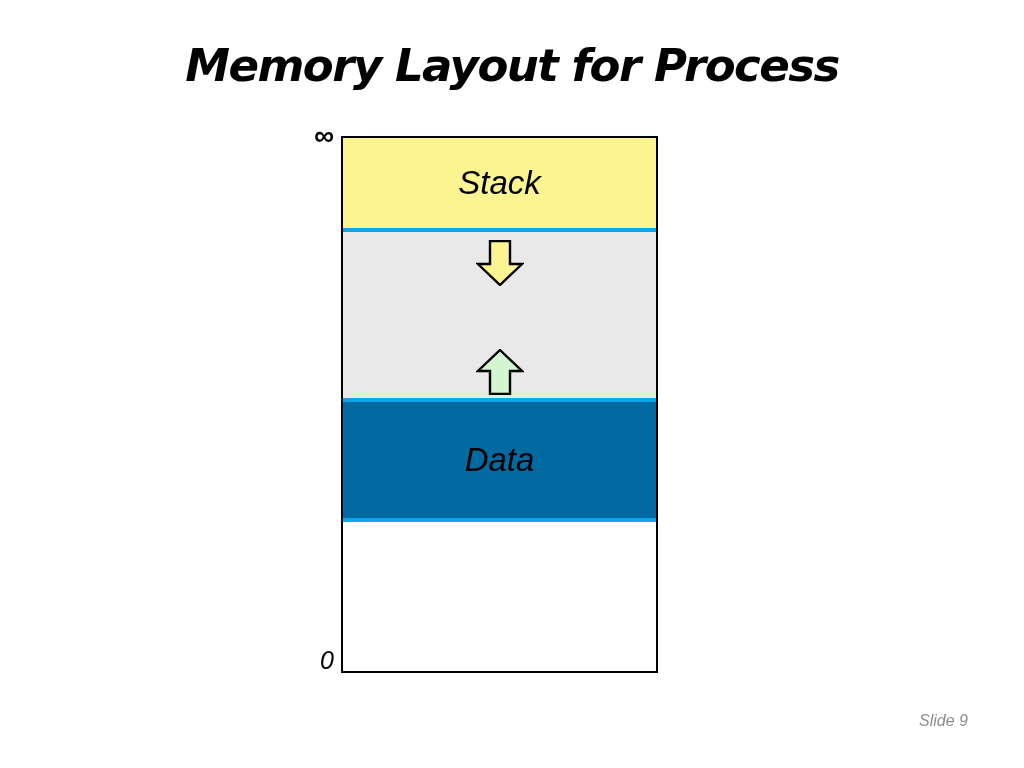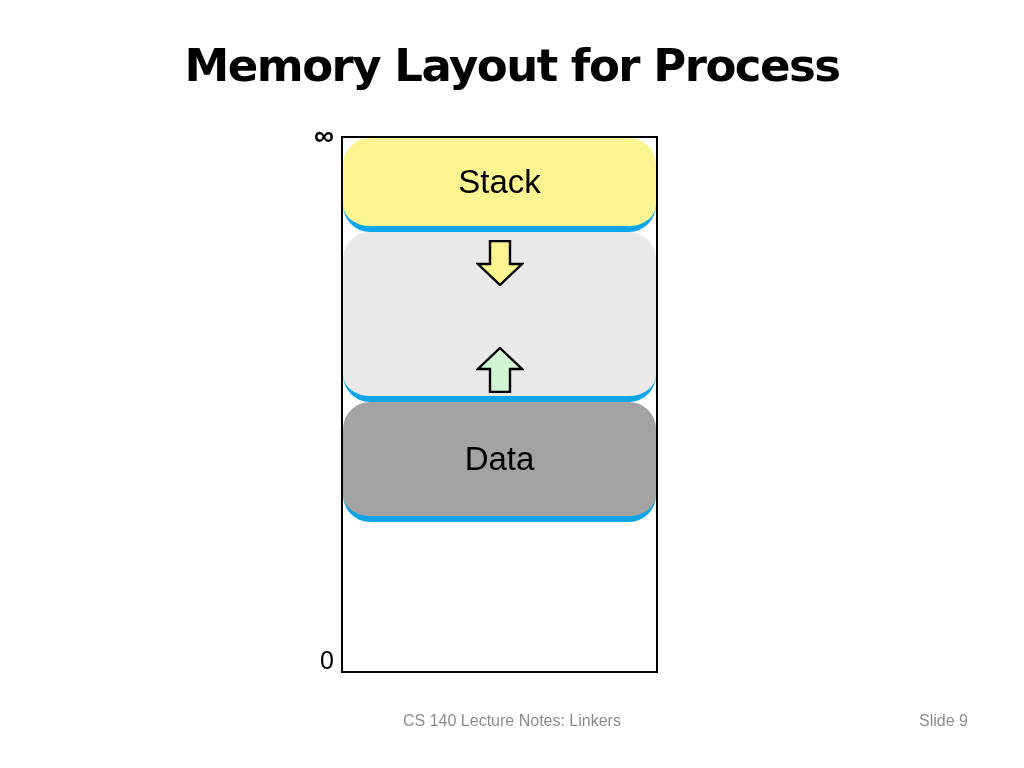--- a/index.html
+++ b/index.html
@@ -4,20 +4,21 @@
 <style>
   * { margin: 0; padding: 0; box-sizing: border-box; }
   html, body { background: #fff; }
   .slide {
     position: relative;
     width: 1024px;
     height: 768px;
     background: #ffffff;
     overflow: hidden;
     font-family: "Liberation Sans", sans-serif;
+    font-style: italic;
   }
   .title {
     position: absolute;
     top: 42px;
     left: 0;
     width: 100%;
     text-align: center;
     font-family: "DejaVu Sans", sans-serif;
     font-weight: bold;
     font-size: 45px;
@@ -34,21 +35,21 @@
     border: 2px solid #000000;
     display: flex;
     flex-direction: column;
   }
   .segment {
     position: relative;
     display: flex;
     align-items: center;
     justify-content: center;
   }
-  .segment.divided { border-bottom: 6px solid #0ea5e9; border-radius: 27px; }
+  .segment.divided { border-bottom: 4px solid #0ea5e9; }
   .seg-stack { height: 94px; }
   .seg-free  { height: 170px; flex-direction: column; justify-content: space-between; padding: 8px 0 3px 0; }
   .seg-data  { height: 120px; }
   .seg-code  { flex: 1; }
   .segment-label {
     font-size: 33px;
     color: #000000;
     font-family: "Liberation Sans", sans-serif;
   }
   .axis-label {
@@ -105,25 +106,24 @@
 
     <div class="segment seg-free divided" style="background: rgb(233, 233, 233);">
       <svg class="growth-arrow" width="48" height="46" viewBox="0 0 48 46">
         <polygon points="14,1 34,1 34,24 46,24 24,45 2,24 14,24" stroke="#000000" stroke-width="2.4" stroke-linejoin="miter" fill="#fbf490"></polygon>
       </svg>
       <svg class="growth-arrow" width="48" height="46" viewBox="0 0 48 46">
         <polygon points="24,1 46,22 34,22 34,45 14,45 14,22 2,22" stroke="#000000" stroke-width="2.4" stroke-linejoin="miter" fill="#d2f5d2"></polygon>
       </svg>
     </div>
 
-    <div class="segment seg-data divided" style="background: #a3a3a3;">
+    <div class="segment seg-data divided" style="background: #0369a1;">
       <span class="segment-label">Data</span>
     </div>
 
 
   </div>
 
   <div class="axis-label axis-bottom">0</div>
 
-  <div class="footer-center" style="color: rgb(140, 140, 140);">CS 140 Lecture Notes: Linkers</div>
   <div class="footer-right" style="color: rgb(140, 140, 140);">Slide 9</div>
 
 </div>
 
 </body></html>

